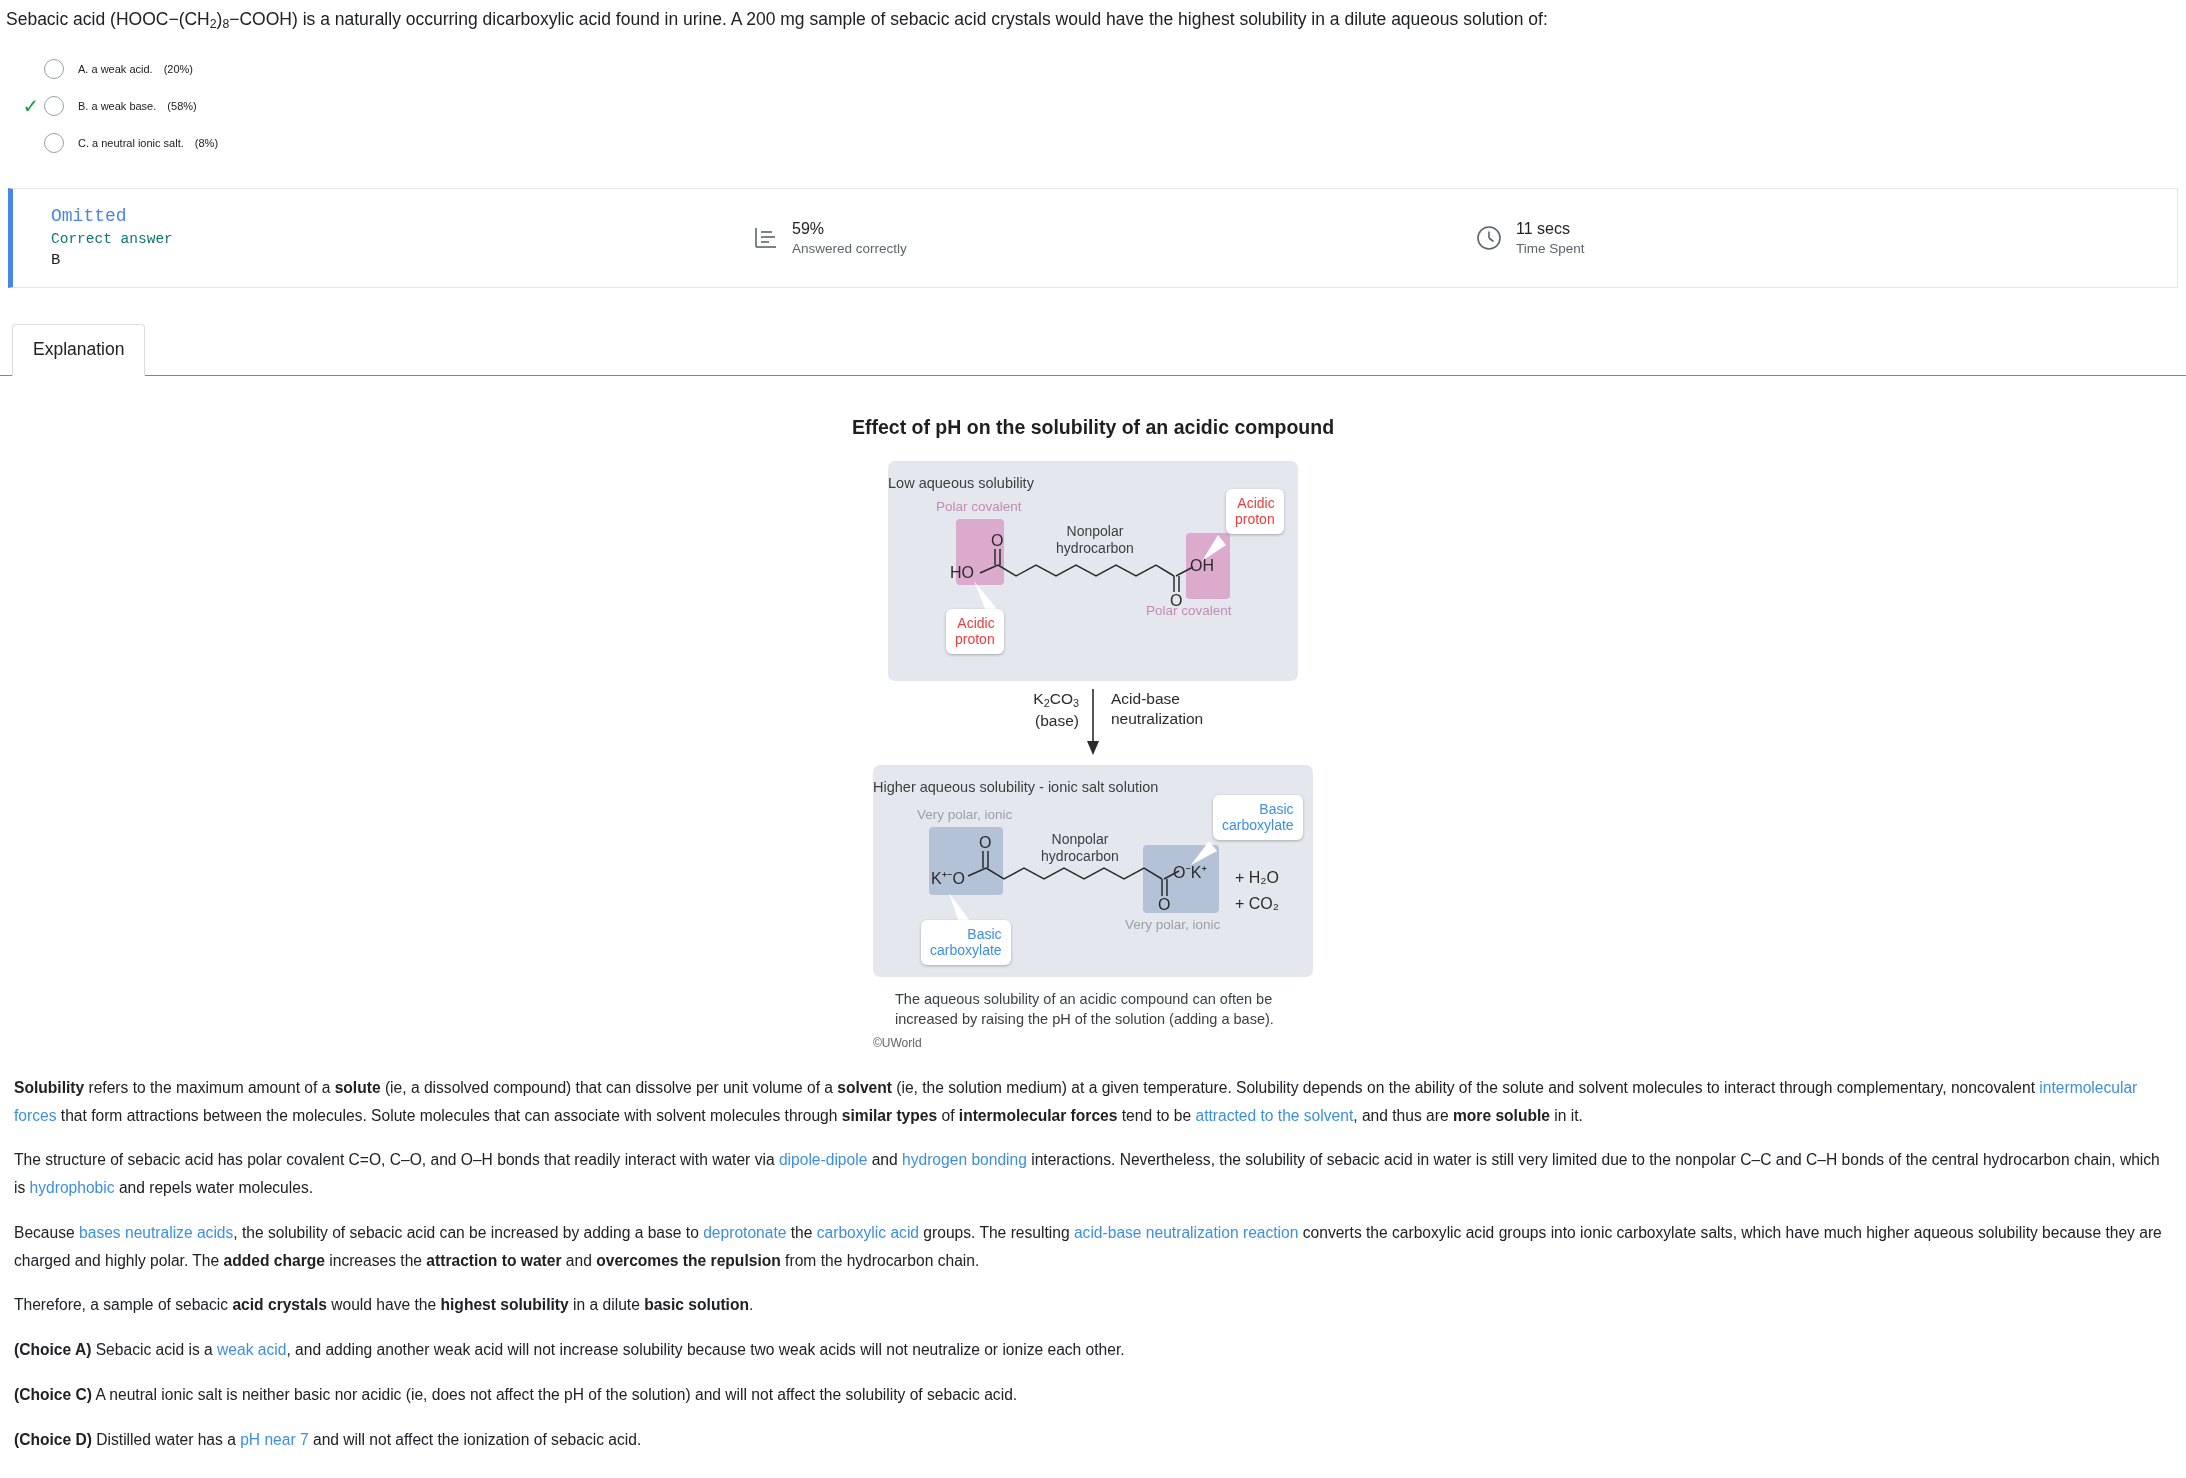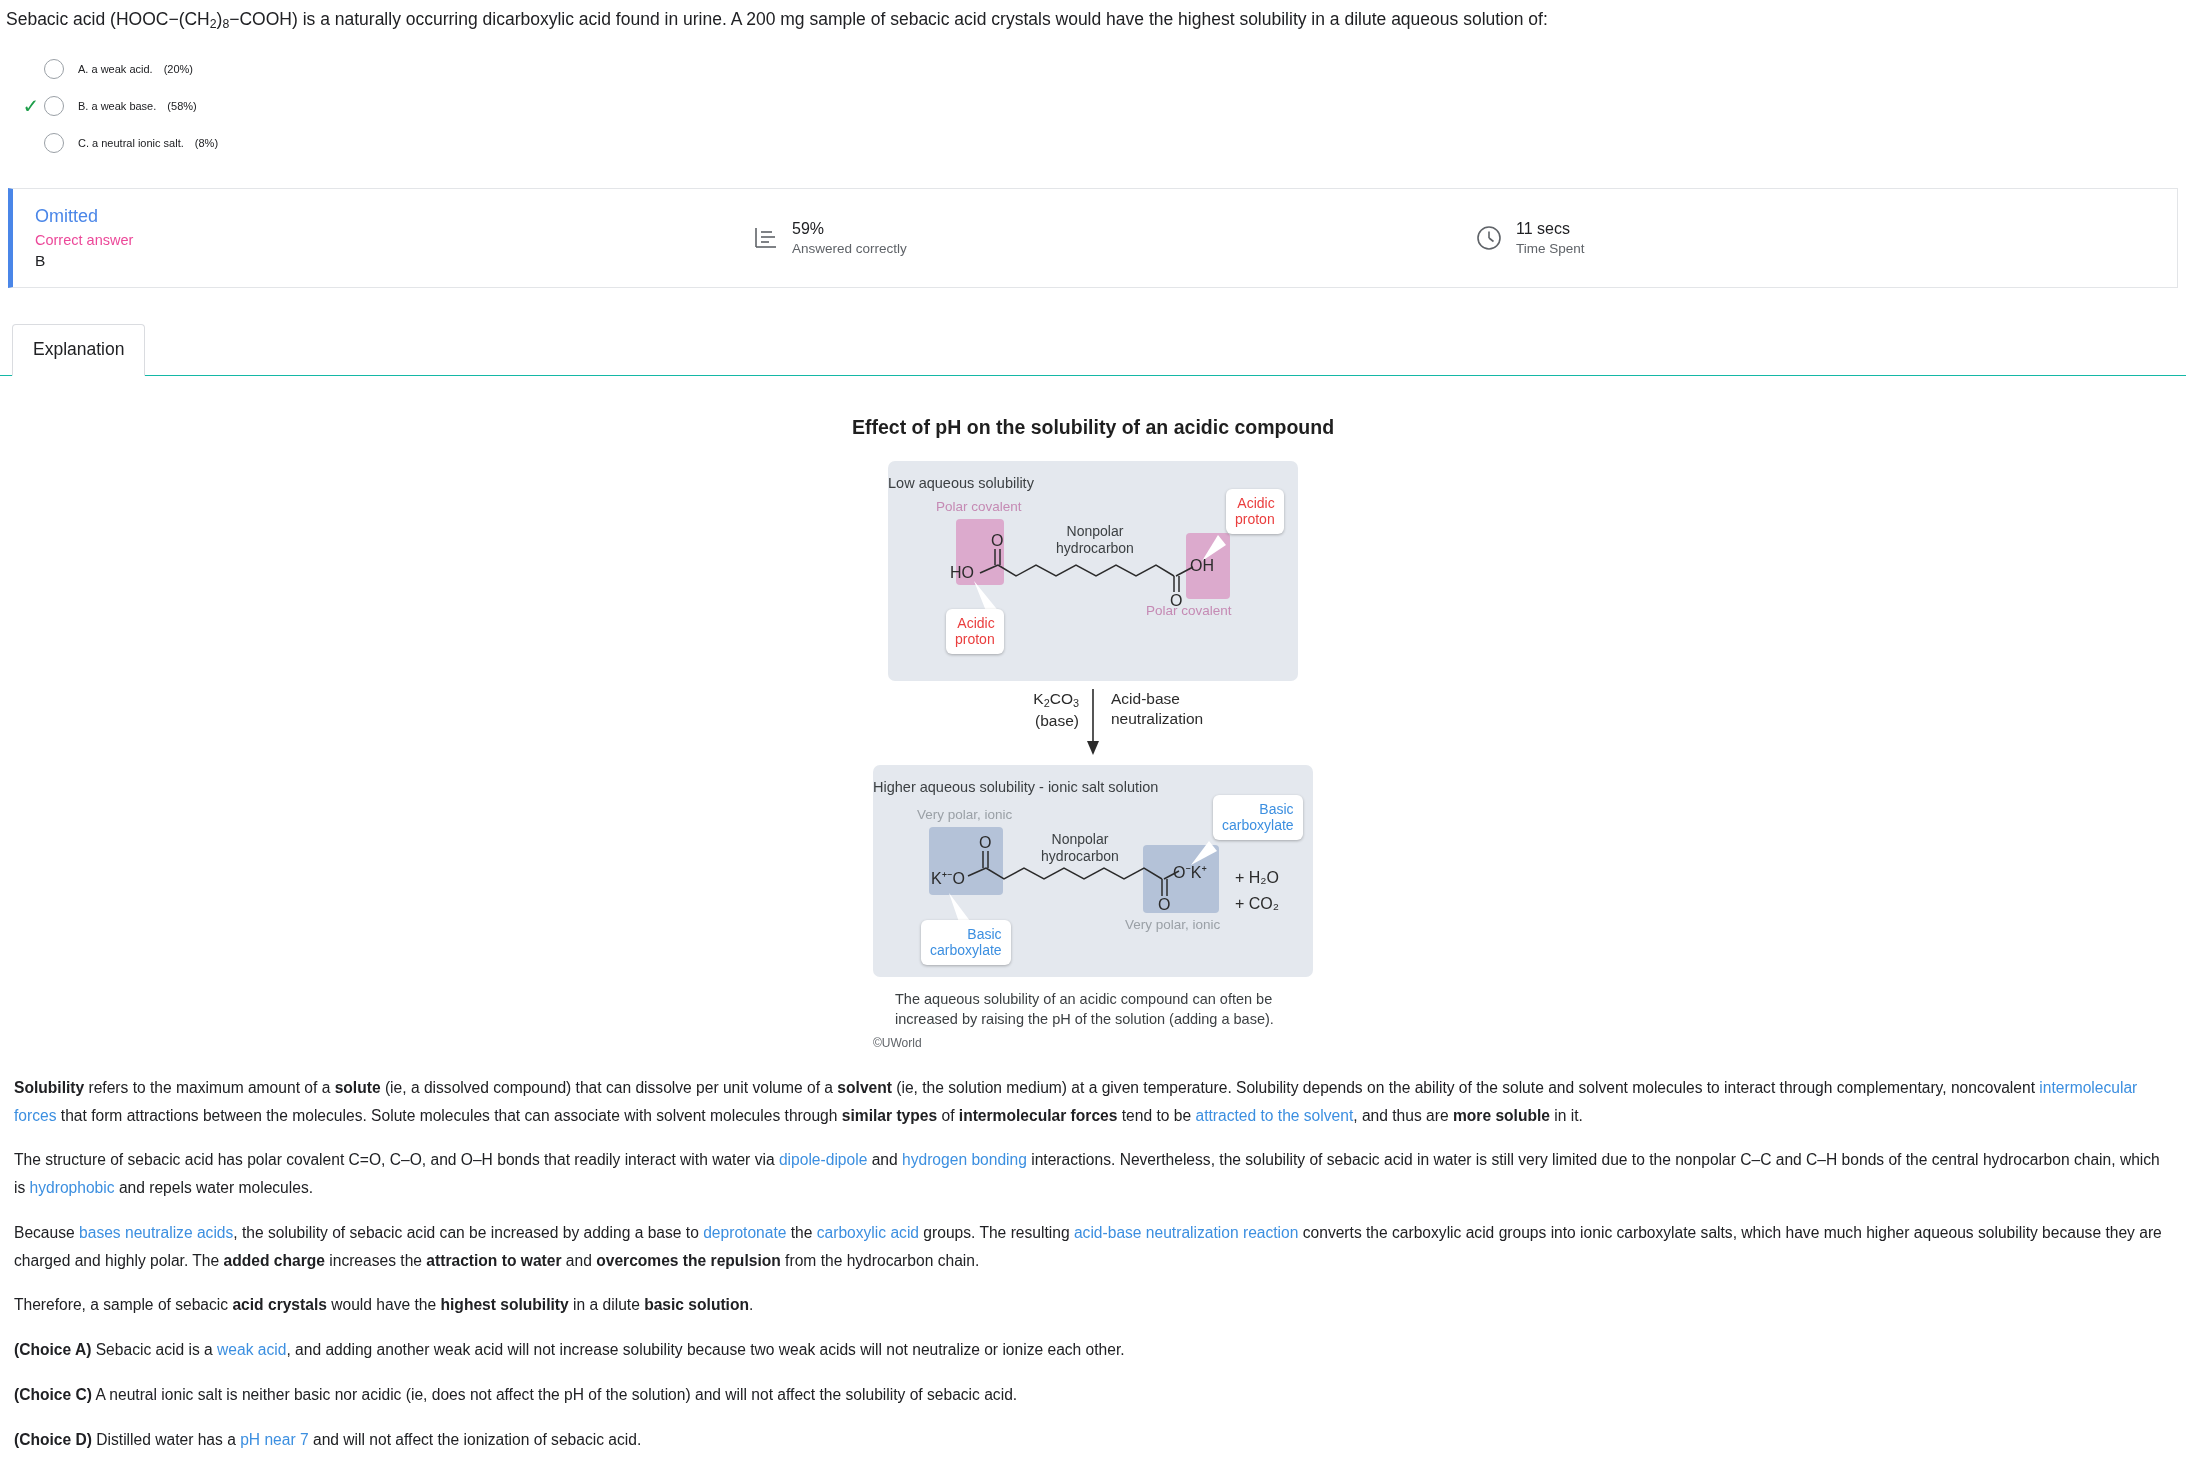--- a/index.html
+++ b/index.html
@@ -48,23 +48,23 @@
   .stats-bar {
     margin: 26px 8px 0 8px;
     height: 100px;
     border: 1px solid #e3e5e8;
     border-left: 5px solid #4a86e8;
     background: #ffffff;
     display: flex;
     align-items: center;
     position: relative;
   }
-  .stat-omitted { padding-left: 22px; width: 700px; }
+  .stat-omitted { padding-left: 38px; width: 700px; font-family: Liberation Mono, monospace; }
   .omitted-title { color: #4a86e8; font-size: 18px; margin-bottom: 5px; }
-  .omitted-sub { color: #ec4899; font-size: 14.5px; margin-bottom: 4px; }
+  .omitted-sub { color: #0f766e; font-size: 14.5px; margin-bottom: 4px; }
   .omitted-val { color: #202124; font-size: 15.5px; }
 
   .stat-cell { display: flex; align-items: center; justify-content: flex-end; }
   .stat-cell.mid { position: absolute; left: 740px; }
   .stat-cell.right { position: absolute; left: 1462px; }
   .stat-ico { margin-right: 13px; color: #5f6368; display: flex; }
   .stat-main { font-size: 16px; color: #202124; line-height: 1.3; }
   .stat-sub  { font-size: 13.5px; color: #5f6368; line-height: 1.3; }
 
   

